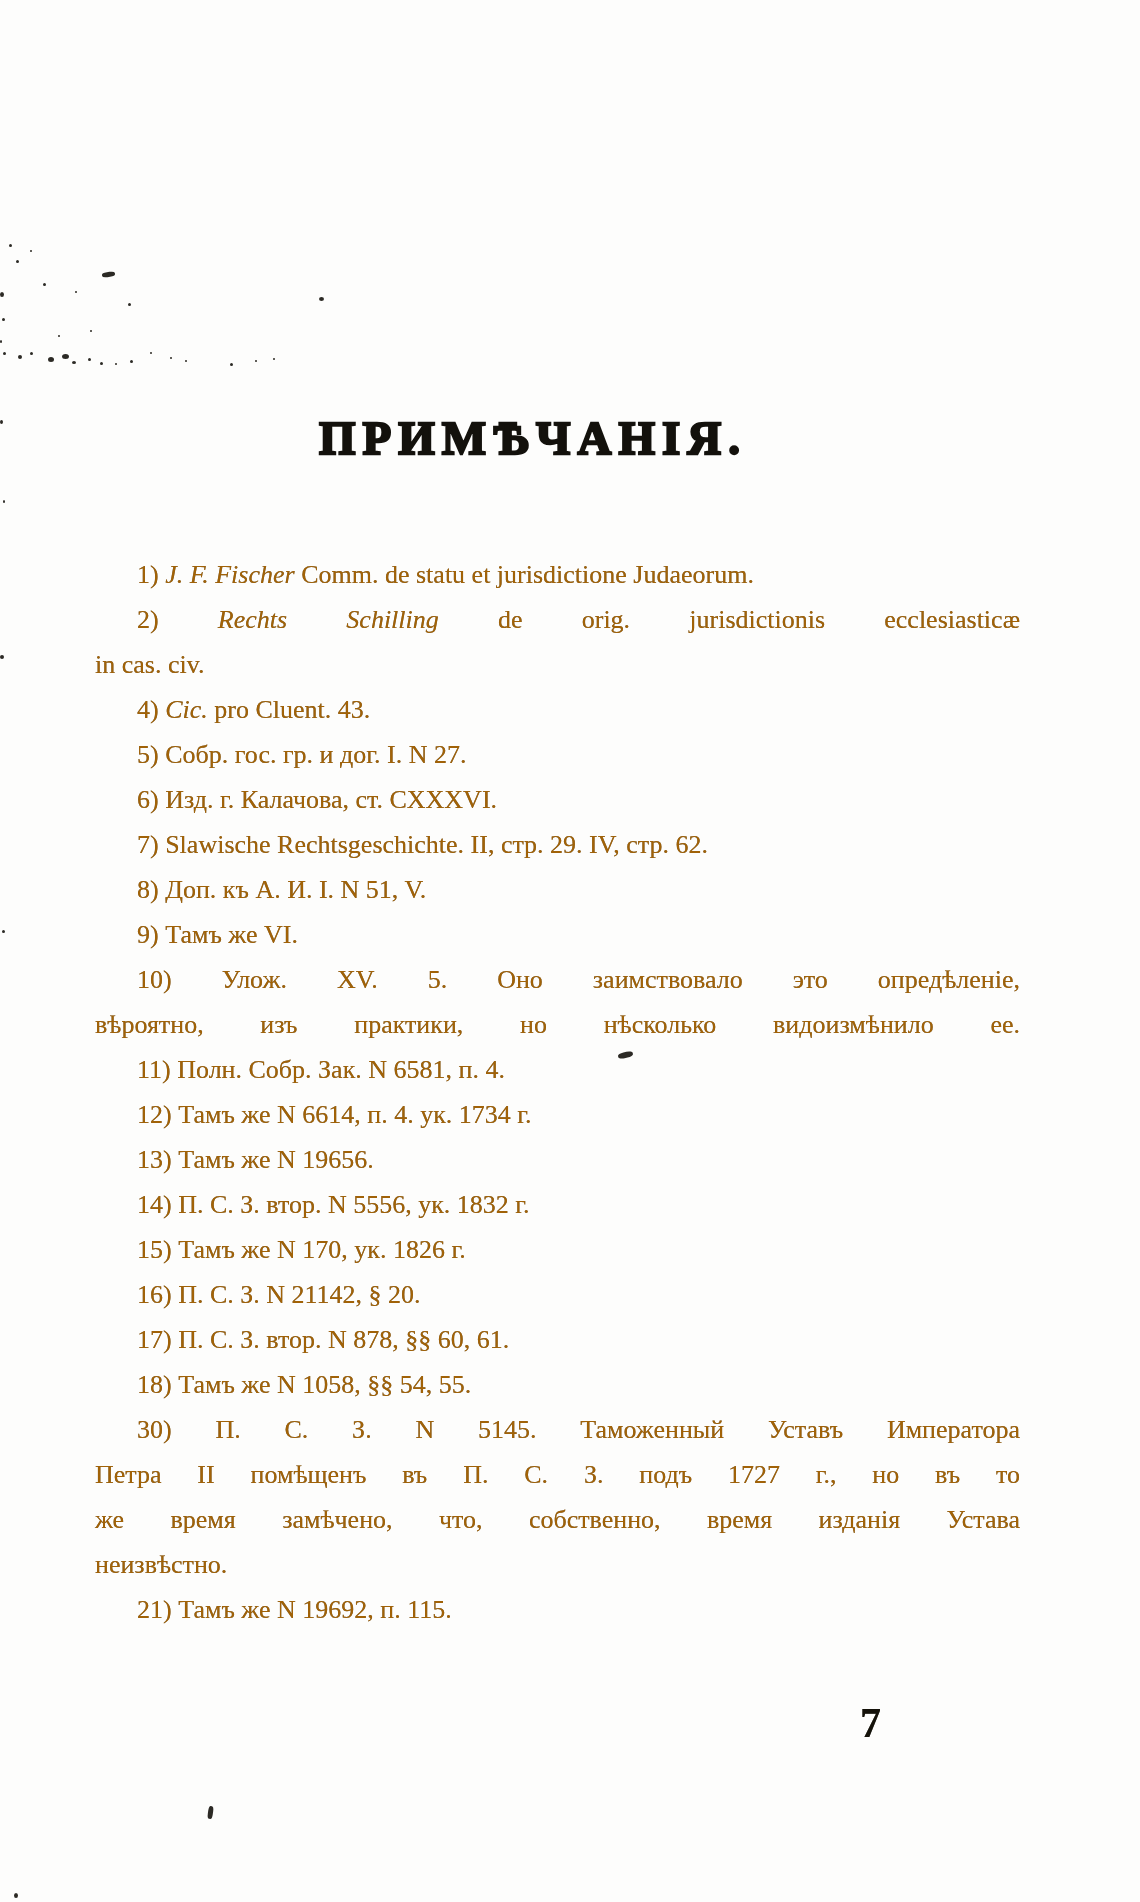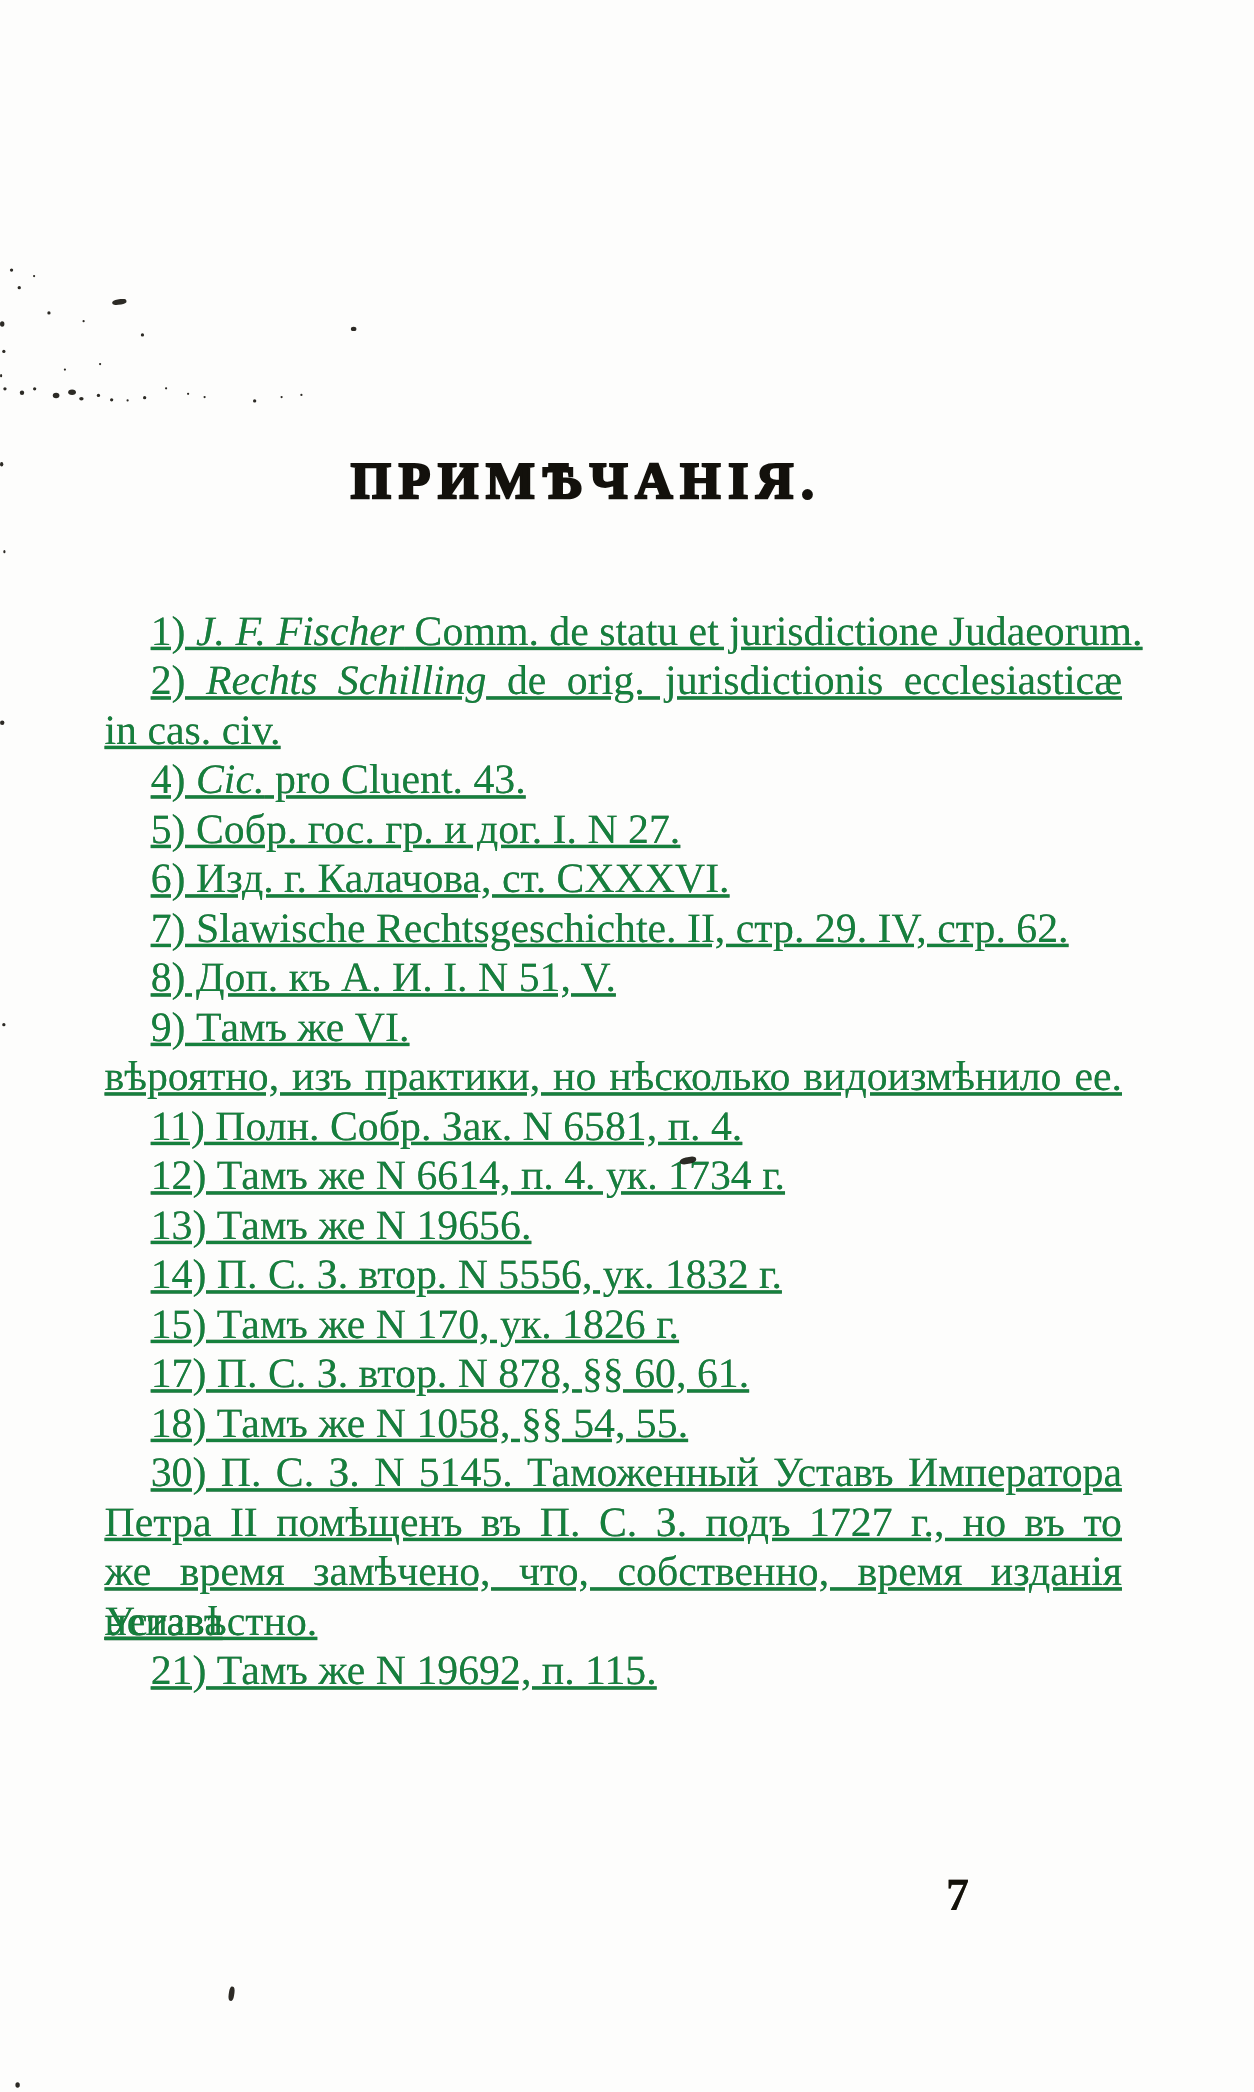--- a/index.html
+++ b/index.html
@@ -22,25 +22,24 @@
     font-weight:bold;
     letter-spacing:7px;
     color:#13110c;
     -webkit-text-stroke:2.3px #13110c;
     white-space:nowrap;
   }
   
   .notes{
     position:absolute;
     left:95px;top:552px;width:925px;
-    font-size:38px;
+    font-size:26px;
     line-height:45px;
-    color:#15803d;
+    color:#a16207;
     text-shadow:0 0 .5px rgba(20,18,12,.55);
-    text-decoration:underline;
   }
   .line{
     height:45px;
     text-align:left;
     white-space:nowrap;
   }
   .line.j{
     white-space:normal;
     text-align:justify;
     text-align-last:justify;
@@ -71,26 +70,28 @@
   <div class="notes">
       <div class="line ind"><span>1) </span><i>J. F. Fischer</i><span> Comm. de statu et jurisdictione Judaeorum.</span></div>
       <div class="line j ind"><span>2) </span><i>Rechts Schilling</i><span> de orig. jurisdictionis ecclesiasticæ</span></div>
       <div class="line"><span>in cas. civ.</span></div>
       <div class="line ind"><span>4) </span><i>Cic.</i><span> pro Cluent. 43.</span></div>
       <div class="line ind"><span>5) Собр. гос. гр. и дог. I. N 27.</span></div>
       <div class="line ind"><span>6) Изд. г. Калачова, ст. CXXXVI.</span></div>
       <div class="line ind"><span>7) Slawische Rechtsgeschichte. II, стр. 29. IV, стр. 62.</span></div>
       <div class="line ind"><span>8) Доп. къ А. И. I. N 51, V.</span></div>
       <div class="line ind"><span>9) Тамъ же VI.</span></div>
+      <div class="line j ind"><span>10) Улож. XV. 5. Оно заимствовало это опредѣленіе,</span></div>
       <div class="line j"><span>вѣроятно, изъ практики, но нѣсколько видоизмѣнило ее.</span></div>
       <div class="line ind"><span>11) Полн. Собр. Зак. N 6581, п. 4.</span></div>
       <div class="line ind"><span>12) Тамъ же N 6614, п. 4. ук. 1734 г.</span></div>
       <div class="line ind"><span>13) Тамъ же N 19656.</span></div>
       <div class="line ind"><span>14) П. С. З. втор. N 5556, ук. 1832 г.</span></div>
       <div class="line ind"><span>15) Тамъ же N 170, ук. 1826 г.</span></div>
+      <div class="line ind"><span>16) П. С. З. N 21142, § 20.</span></div>
       <div class="line ind"><span>17) П. С. З. втор. N 878, §§ 60, 61.</span></div>
       <div class="line ind"><span>18) Тамъ же N 1058, §§ 54, 55.</span></div>
       <div class="line j ind"><span>30) П. С. З. N 5145. Таможенный Уставъ Императора</span></div>
       <div class="line j"><span>Петра II помѣщенъ въ П. С. З. подъ 1727 г., но въ то</span></div>
       <div class="line j"><span>же время замѣчено, что, собственно, время изданія Устава</span></div>
       <div class="line"><span>неизвѣстно.</span></div>
       <div class="line ind"><span>21) Тамъ же N 19692, п. 115.</span></div>
     </div>
   <div class="pagenum">7</div>
 <div class="speck" style="left: 9px; top: 244px; width: 3px; height: 3px;"></div>

